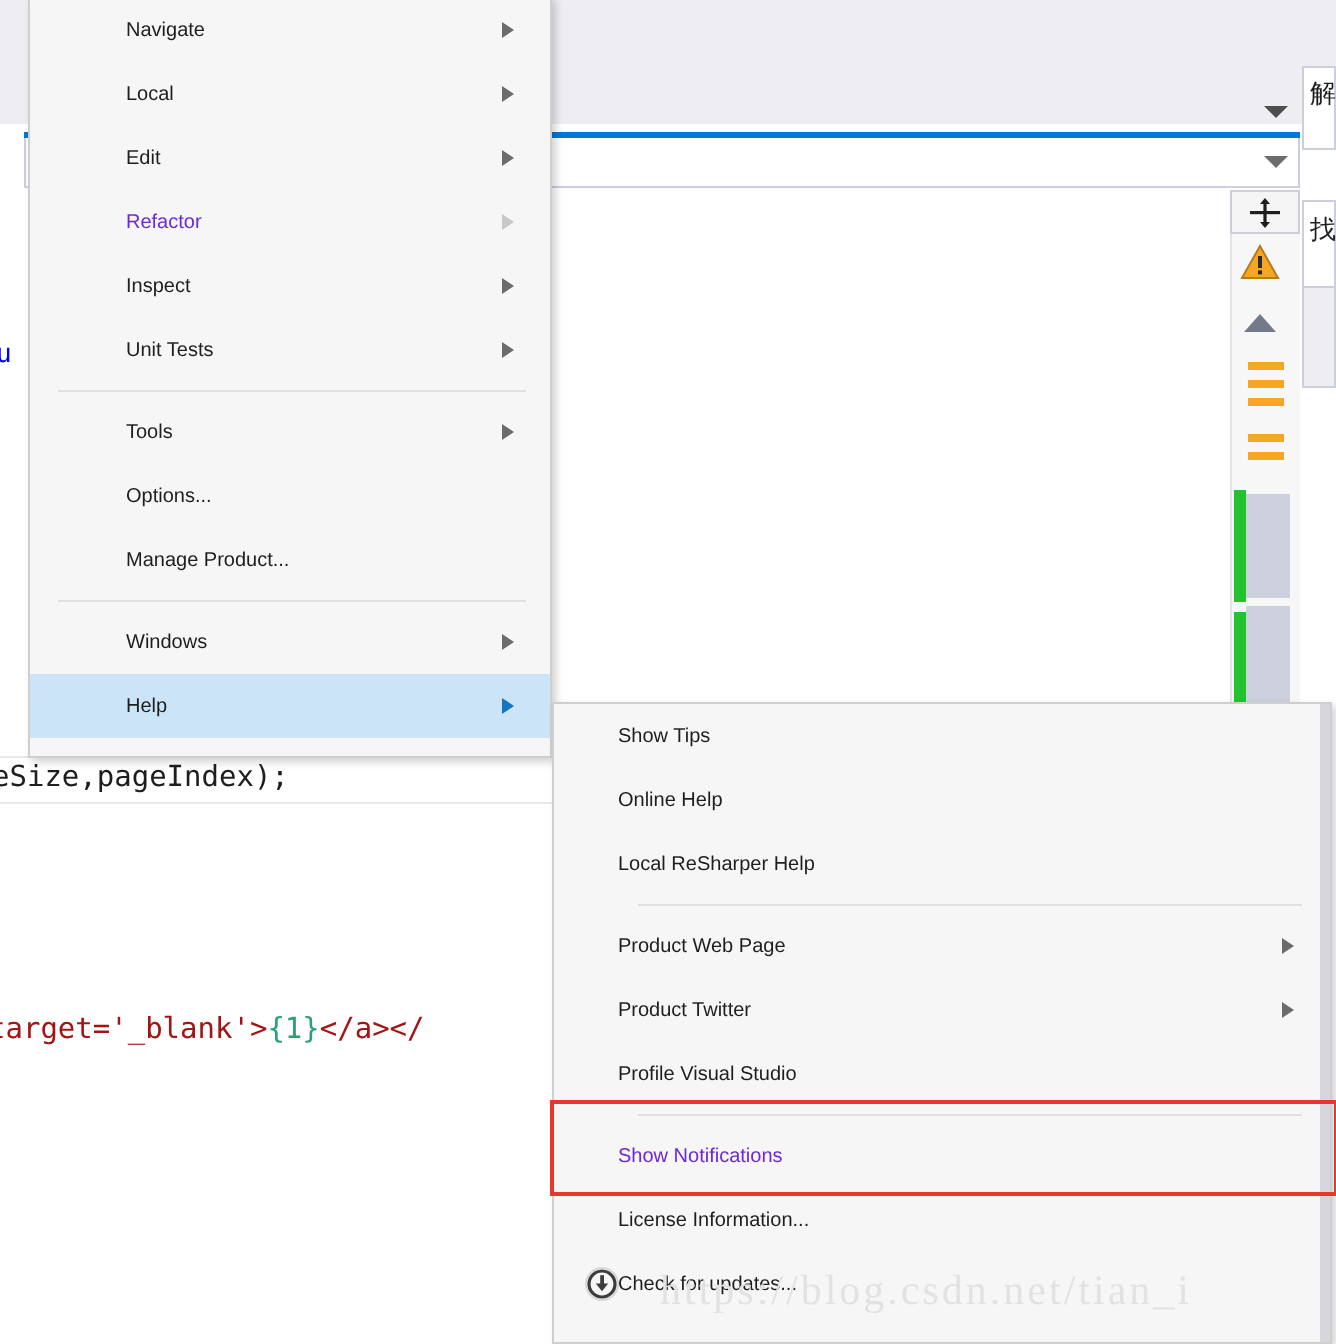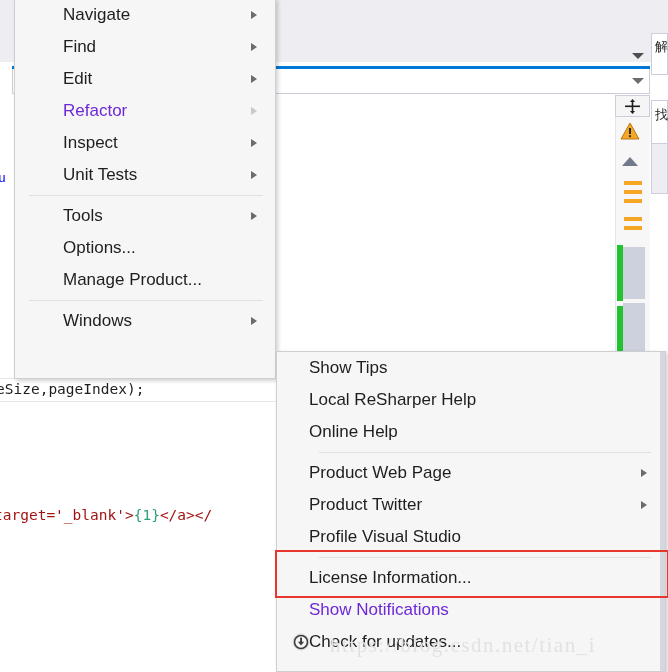--- a/index.html
+++ b/index.html
@@ -171,21 +171,21 @@
     box-shadow: 2px 2px 4px rgba(0,0,0,0.18);
   }
   #main-menu { left: 14px; top: -2px; width: 262px; height: 381px; }
   #help-menu { left: 276px; top: 351px; width: 390px; height: 321px; }
 
   .mi {
     position: relative;
     height: 32px;
     display: flex;
     align-items: center;
-    font-size: 17px;
+    font-size: 10px;
     color: #1e1e1e;
     cursor: default;
     white-space: nowrap;
   }
   .mi .label { margin-left: 48px; }
   #help-menu .mi .label { margin-left: 32px; }
   .mi.disabled { color: #6d28d9; }
   .mi.selected { background: #cce4f7; }
   .mi .arrow {
     position: absolute;
@@ -282,21 +282,21 @@
   <div class="code" style="left:-6px; top:507px;"><span class="str">target='_blank'&gt;</span><span class="brace">{1}</span><span class="str">&lt;/a&gt;&lt;/</span></div>
 
   <div class="code" style="left:-2px; top:170px; font-size:13px; color:#0000ff;">u</div>
 
   <div class="menu" id="main-menu">
     <div class="mi">
       <span class="label">Navigate</span>
       <span class="arrow"></span>
     </div>
     <div class="mi">
-      <span class="label">Find</span>
+      <span class="label">Local</span>
       <span class="arrow"></span>
     </div>
     <div class="mi">
       <span class="label">Edit</span>
       <span class="arrow"></span>
     </div>
     <div class="mi disabled">
       <span class="label">Refactor</span>
       <span class="arrow"></span>
     </div>
@@ -317,52 +317,56 @@
       <span class="label">Options...</span>
     </div>
     <div class="mi">
       <span class="label">Manage Product...</span>
     </div>
     <div class="sep"></div>
     <div class="mi">
       <span class="label">Windows</span>
       <span class="arrow"></span>
     </div>
+    <div class="mi selected">
+      <span class="label">Help</span>
+      <span class="arrow"></span>
+    </div>
   </div>
 
   <div class="menu" id="help-menu">
     <div class="menu-scroll-edge"></div>
 
     <div class="mi">
       <span class="label">Show Tips</span>
     </div>
     <div class="mi">
+      <span class="label">Online Help</span>
+    </div>
+    <div class="mi">
       <span class="label">Local ReSharper Help</span>
     </div>
-    <div class="mi">
-      <span class="label">Online Help</span>
-    </div>
     <div class="sep"></div>
     <div class="mi">
       <span class="label">Product Web Page</span>
       <span class="arrow"></span>
     </div>
     <div class="mi">
       <span class="label">Product Twitter</span>
       <span class="arrow"></span>
     </div>
     <div class="mi">
       <span class="label">Profile Visual Studio</span>
     </div>
     <div class="sep"></div>
-    <div class="mi">
-      <span class="label">License Information...</span>
-    </div>
     <div class="mi disabled">
       <span class="label">Show Notifications</span>
+    </div>
+    <div class="mi">
+      <span class="label">License Information...</span>
     </div>
     <div class="mi">
       <span class="icon">
         <svg width="18" height="18" viewBox="0 0 18 18">
           <circle cx="9" cy="9" r="8" fill="none" stroke="#d8d8d8" stroke-width="1"></circle>
           <circle cx="9" cy="9" r="6.5" fill="none" stroke="#3c3c3c" stroke-width="1.6"></circle>
           <rect x="8.1" y="4.6" width="1.9" height="5.2" fill="#3c3c3c"></rect>
           <path d="M5.9 8.7 L9 12.6 L12.1 8.7 Z" fill="#3c3c3c"></path>
         </svg>
       </span>

